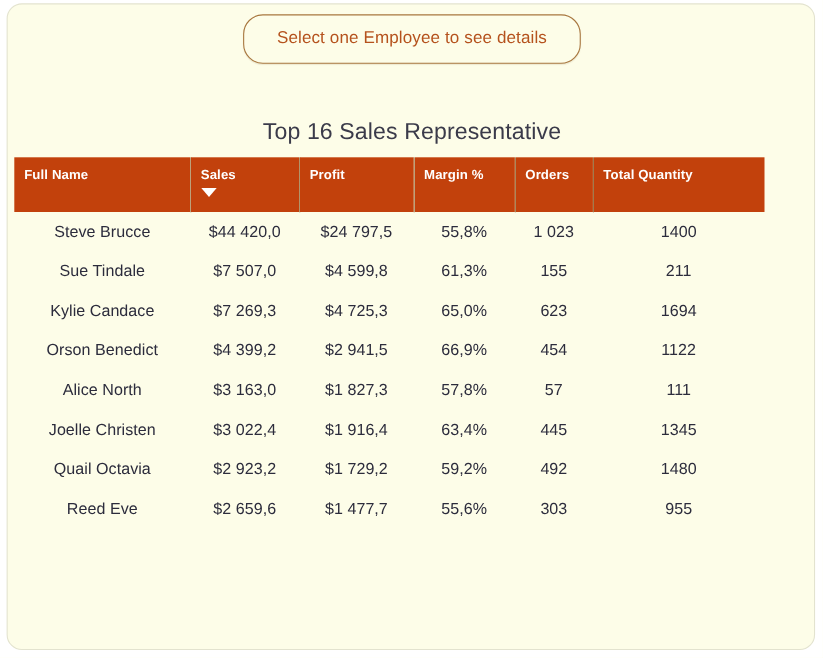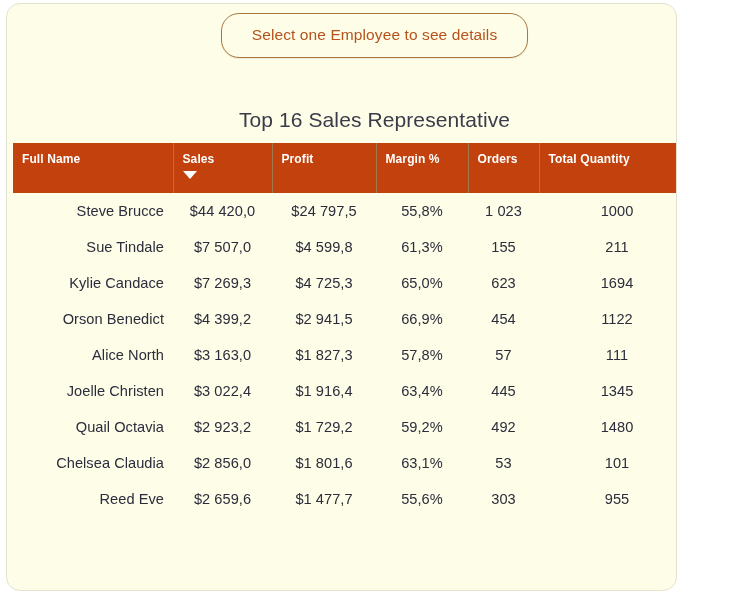--- a/index.html
+++ b/index.html
@@ -12,21 +12,21 @@
     overflow: hidden;
     background: #ffffff;
     font-family: "Liberation Sans", "DejaVu Sans", sans-serif;
   }
 
   
   #viz-card {
     position: absolute;
     left: 6px;
     top: 3px;
-    width: 671px;
+    width: 735px;
     height: 588px;
     background: #fdfde8;
     border: 1px solid #e3e3cf;
     border-radius: 14px;
     box-sizing: border-box;
     overflow: hidden;
     padding-left: 48px;
   }
 
   
@@ -121,21 +121,21 @@
   #sales-table tbody td {
     height: 36px;
     padding: 0 9px;
     box-sizing: border-box;
     white-space: nowrap;
     vertical-align: middle;
     font-size: 14.6px;
     color: #2c2c3c;
     letter-spacing: 0.05px;
   }
-  td.t-left   { text-align: right; }
+  td.t-left   { text-align: center; }
   td.t-right  { text-align: center; }
 
   tr.total-row td {
     font-weight: bold;
   }
 </style>
 </head>
 <body>
 
 <div id="viz-card">
@@ -178,21 +178,21 @@
         </th>
       </tr>
     </thead>
     <tbody id="table-body">
         <tr>
           <td class="t-left">Steve Brucce</td>
           <td class="t-right">$44 420,0</td>
           <td class="t-right">$24 797,5</td>
           <td class="t-right">55,8%</td>
           <td class="t-right">1 023</td>
-          <td class="t-right">1000</td>
+          <td class="t-right">1400</td>
         </tr>
         <tr>
           <td class="t-left">Sue Tindale</td>
           <td class="t-right">$7 507,0</td>
           <td class="t-right">$4 599,8</td>
           <td class="t-right">61,3%</td>
           <td class="t-right">155</td>
           <td class="t-right">211</td>
         </tr>
         <tr>
@@ -229,28 +229,20 @@
         </tr>
         <tr>
           <td class="t-left">Quail Octavia</td>
           <td class="t-right">$2 923,2</td>
           <td class="t-right">$1 729,2</td>
           <td class="t-right">59,2%</td>
           <td class="t-right">492</td>
           <td class="t-right">1480</td>
         </tr>
         <tr>
-          <td class="t-left">Chelsea Claudia</td>
-          <td class="t-right">$2 856,0</td>
-          <td class="t-right">$1 801,6</td>
-          <td class="t-right">63,1%</td>
-          <td class="t-right">53</td>
-          <td class="t-right">101</td>
-        </tr>
-        <tr>
           <td class="t-left">Reed Eve</td>
           <td class="t-right">$2 659,6</td>
           <td class="t-right">$1 477,7</td>
           <td class="t-right">55,6%</td>
           <td class="t-right">303</td>
           <td class="t-right">955</td>
         </tr>
       </tbody>
   </table>
 

